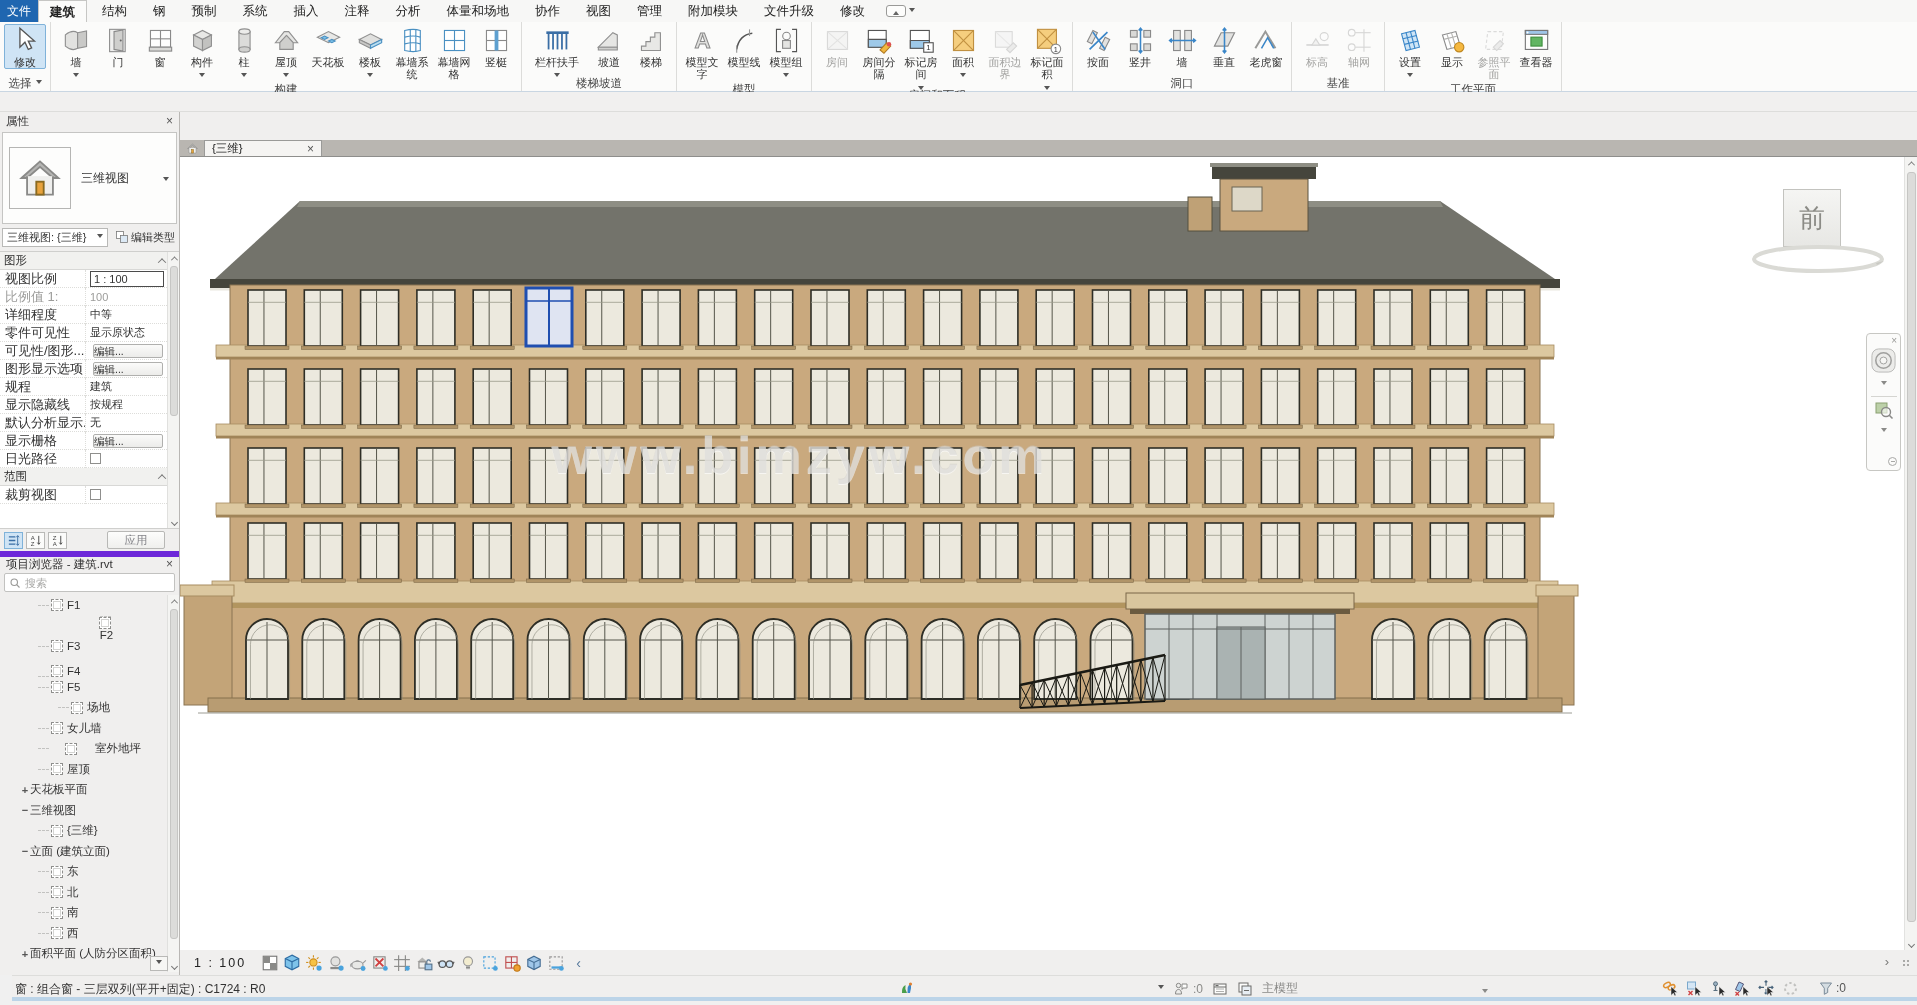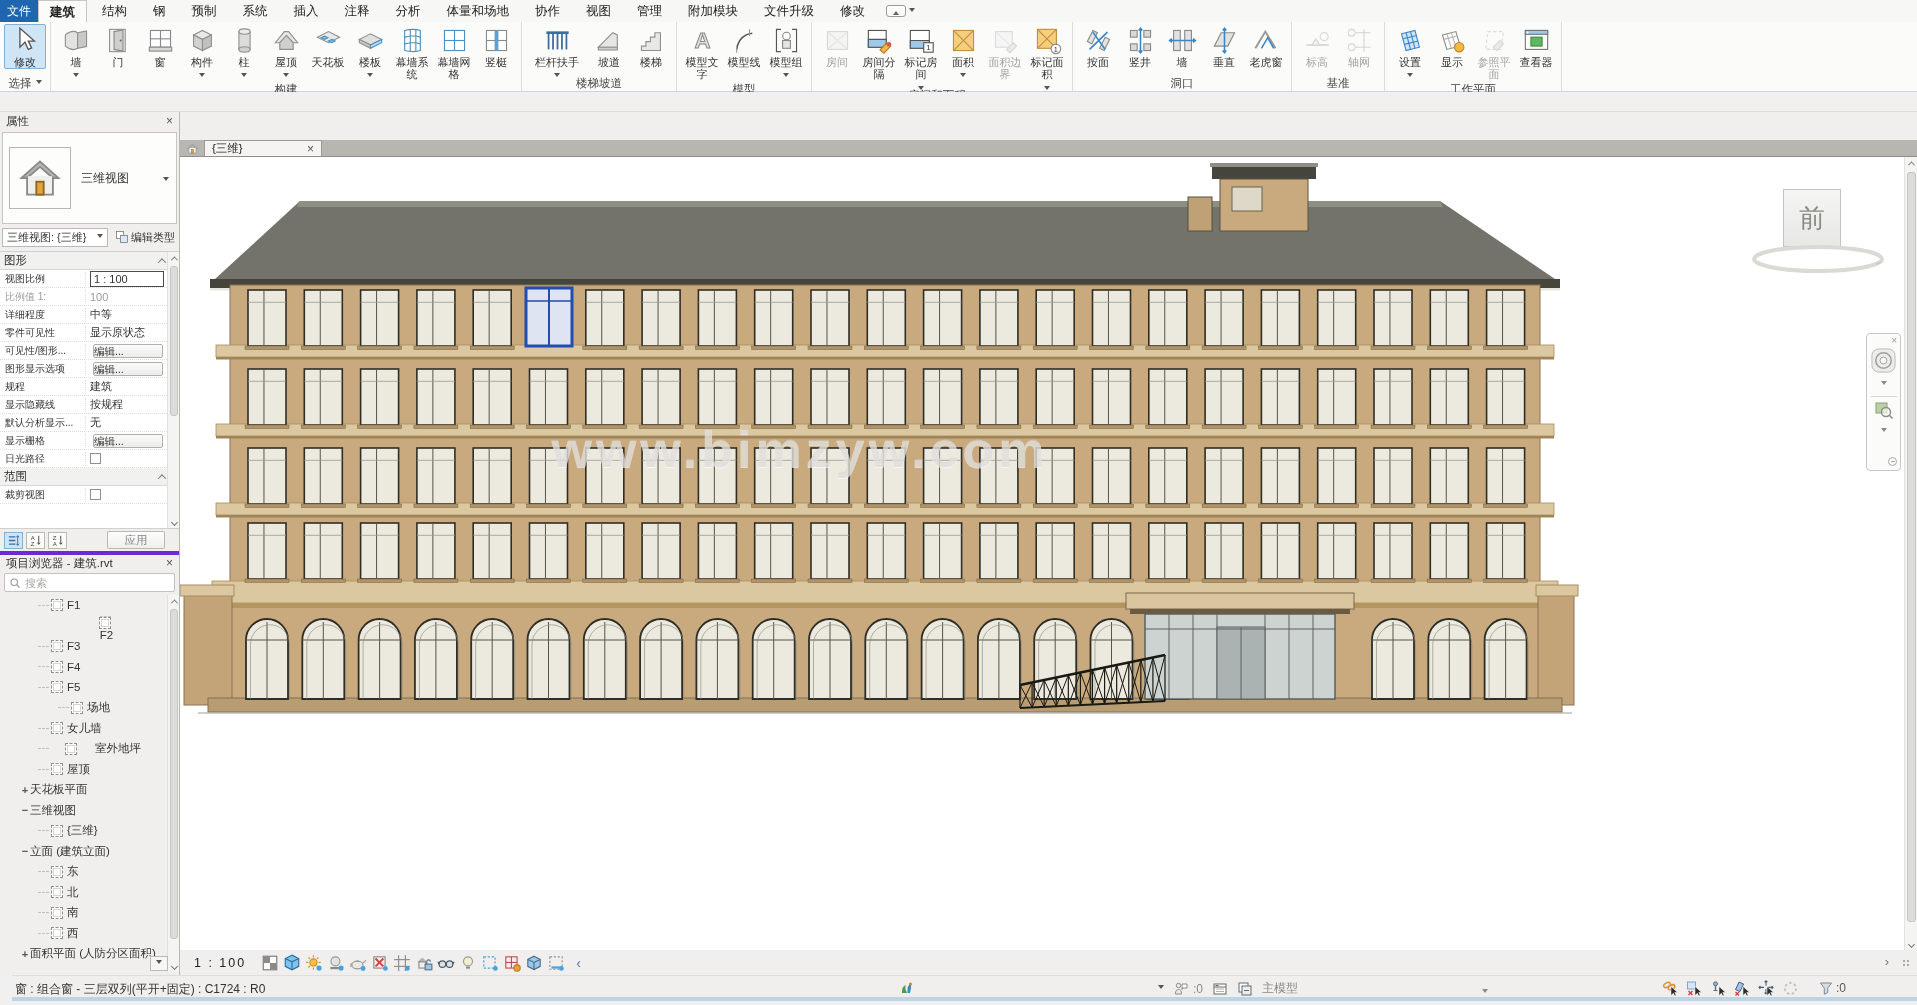--- a/index.html
+++ b/index.html
@@ -40,60 +40,60 @@
 .housebox svg{width:100%;height:100%}
 .typelabel{margin-left:10px;font-size:12px;color:#333}
 .typesel .tri-dn{position:absolute;right:7px;top:44px}
 .instrow{height:24px;display:flex;align-items:center;padding:2px 2px 0 2px;gap:5px}
 .instsel{flex:1;height:19px;background:#fff;border:1px solid #b9b9b7;display:flex;align-items:center;justify-content:space-between;padding:0 4px;font-size:11px;color:#333;white-space:nowrap;overflow:hidden}
 .edittype{display:flex;align-items:center;gap:2px;font-size:11px;color:#333;padding:0 2px;white-space:nowrap}
 .edittype svg{width:14px;height:14px}
 .propgrid{position:relative;margin-top:3px;height:278px;background:#fff;border-top:1px solid #cfcfcd;border-bottom:1px solid #cfcfcd;overflow:hidden}
 .prow{height:18px;display:flex;align-items:center;border-bottom:1px dotted #ddddda;padding-right:13px}
 .prow.phead{background:#f1f1ef;justify-content:space-between;padding:0 14px 0 4px;font-size:11.5px;color:#2f2f2f;border-bottom:1px solid #d8d8d6}
-.plabel{flex:0 0 86px;padding-left:5px;font-size:10px;color:#333;border-right:1px dotted #ddddda;white-space:nowrap;overflow:hidden}
+.plabel{flex:0 0 86px;padding-left:5px;font-size:13px;color:#333;border-right:1px dotted #ddddda;white-space:nowrap;overflow:hidden}
 .plabel.muted,.pval.muted{color:#9c9c9a}
 .pval{flex:1;padding-left:4px;font-size:11px;color:#333;display:flex;align-items:center;white-space:nowrap;overflow:hidden}
 .pv-input{border:1.5px solid #4b4b4b;background:#fff;height:16px;line-height:14px;padding:0 3px;flex:1;margin-right:2px}
 .pv-btn{flex:1;margin:0 3px;height:14px;line-height:13px;background:linear-gradient(#fbfbfa,#ececea);border:1px solid #b0b0ae;border-radius:2px;font-size:10.5px;color:#333}
 .pv-chk{width:11px;height:11px;border:1px solid #8f8f8d;background:#fff;display:inline-block}
 .chev{display:inline-block;width:6px;height:6px;border-left:1.5px solid #777;border-top:1.5px solid #777;transform:rotate(45deg) translate(1px,1px)}
 .chev.dn{transform:rotate(225deg)}
 
 .mscroll{position:absolute;right:0;top:0;bottom:0;width:12px;background:#f4f4f2;border-left:1px solid #e0e0de}
 .msa{position:absolute;left:0;width:12px;height:12px;display:flex;align-items:center;justify-content:center}
 .msa .chev{width:5px;height:5px}
 .msthumb{position:absolute;left:1.5px;width:8px;background:#dcdcda;border:1px solid #c6c6c4;border-radius:3px}
 .sortrow{height:22px;display:flex;align-items:center;gap:3px;padding:2px 4px}
 .sbtn{width:19px;height:17px;border:1px solid #b9b9b7;background:#fbfbfa;display:flex;align-items:center;justify-content:center}
 .sbtn.on{background:#cfe4f5;border-color:#7fb2d9}
 .sbtn svg{width:13px;height:13px}
 .applybtn{margin-left:auto;margin-right:10px;width:58px;height:18px;line-height:16px;text-align:center;color:#85858a;background:linear-gradient(#fdfdfc,#efefed);border:1px solid #b8b8b6;border-radius:2px;font-size:11.5px}
-.bhdr{height:20px;display:flex;align-items:center;justify-content:space-between;padding:0 6px;font-size:11.5px;color:#333;border-top:4px solid #6d28d9;background:#f0efee}
+.bhdr{height:20px;display:flex;align-items:center;justify-content:space-between;padding:0 6px;font-size:11.5px;color:#333;border-top:6px solid #6d28d9;background:#f0efee}
 .searchrow{height:24px;padding:2px 4px}
 .sbox{height:19px;background:#fff;border:1px solid #c2c2c0;border-radius:2px;display:flex;align-items:center;padding:0 4px;gap:4px}
 .sbox svg{width:12px;height:12px}
 .sinput{border:none;outline:none;flex:1;font-size:11px;color:#333;font-family:inherit;background:transparent}
 .sinput::placeholder{color:#a8a8a6}
 .tree{position:relative;height:377px;background:#f0efee;overflow:hidden}
 .titem{height:20.5px;display:flex;align-items:center;font-size:11.5px;color:#333;white-space:nowrap}
 .texp{width:10px;text-align:center;color:#555;font-weight:bold;font-size:11px}
 .tdash{width:11px;border-top:1px dashed #c2c2c0;margin:0 2px 0 0}
 .tvicon{width:12px;height:12px;border:1px dashed #8f8f8d;background:#fff;box-shadow:inset 0 0 0 1px #fff,inset 0 0 0 2px #d4d4d2;margin-right:4px;flex:0 0 auto}
 .treedd{position:absolute;left:150px;top:844px;width:18px;height:15px;border:1px solid #b9b9b7;background:#f6f6f4;display:flex;align-items:center;justify-content:center}
 
 .canvascol{position:absolute;left:180px;top:112px;width:1737px;height:863px}
 .upperstrip{height:28px;background:#f0efee}
 .tabstrip{height:17px;background:#b9b6b1;border-bottom:1px solid #8e8e8c;display:flex;align-items:stretch}
 .homebtn{width:24px;display:flex;align-items:center;justify-content:center}
 .homebtn svg{width:13px;height:13px}
 .vtab{width:118px;background:#f5f4f2;border:1px solid #9a9a98;border-bottom:none;display:flex;align-items:center;justify-content:space-between;padding:0 7px;font-size:11.5px;color:#222}
 .viewport{position:relative;width:1724px;height:793px;background:#fff;overflow:hidden}
 .wm1{position:absolute;left:330px;top:188px;width:700px;text-align:center;font-size:68px;font-weight:bold;letter-spacing:10px;color:rgba(205,203,199,.55);text-shadow:0 1px 0 rgba(255,255,255,.6);pointer-events:none}
-.wm2{position:absolute;left:270px;top:262px;width:700px;text-align:center;font-size:52px;font-weight:bold;letter-spacing:4px;color:rgba(205,203,199,.5);text-shadow:0 1px 0 rgba(255,255,255,.6);pointer-events:none}
+.wm2{position:absolute;left:270px;top:268px;width:700px;text-align:center;font-size:52px;font-weight:bold;letter-spacing:4px;color:rgba(205,203,199,.5);text-shadow:0 1px 0 rgba(255,255,255,.6);pointer-events:none}
 .viewcube{position:absolute;left:1603px;top:32px;width:58px;height:58px;background:linear-gradient(#f5f5f3,#e7e7e4);border:1px solid #c3c3bf;display:flex;align-items:center;justify-content:center;font-size:26px;color:#8b8b86}
 .compass{position:absolute;left:1568px;top:86px;width:140px;height:36px;pointer-events:none}
 .navbar{position:absolute;left:1686px;top:176px;width:35px;height:138px;background:rgba(251,251,250,.92);border:1px solid #c7c7c3;border-radius:4px;display:flex;flex-direction:column;align-items:center;padding:2px 0}
 .nbx{align-self:flex-end;margin-right:3px;color:#9a9a98;font-size:10px;line-height:1}
 .nbwheel{width:27px;height:27px;margin-top:1px}
 .nbwheel svg,.nbzoom svg{width:100%;height:100%}
 .nbcar{margin:3px 0}
 .nbdiv{width:26px;border-top:1px solid #d5d5d1;margin:2px 0}
 .nbzoom{width:22px;height:22px}
 .nbmin{align-self:flex-end;margin:auto 3px 2px 0;width:9px;height:9px;border:1px solid #a8a8a6;border-radius:50%;position:relative}
@@ -678,21 +678,21 @@
         <div class="titem" style="padding-left: 34px; flex-direction: column;">
           <span class="tdash"></span>
           <span class="tvicon"></span>
           <span>F2</span>
         </div>
         <div class="titem" style="padding-left: 38px;">
           <span class="tdash"></span>
           <span class="tvicon"></span>
           <span>F3</span>
         </div>
-        <div class="titem" style="padding-left: 38px;">
+        <div class="titem" style="padding-left: 38px; align-items: flex-end;">
           <span class="tdash"></span>
           <span class="tvicon"></span>
           <span>F4</span>
         </div>
         <div class="titem" style="padding-left: 38px;">
           <span class="tdash"></span>
           <span class="tvicon"></span>
           <span>F5</span>
         </div>
         <div class="titem" style="padding-left: 58px; align-items: center;">

